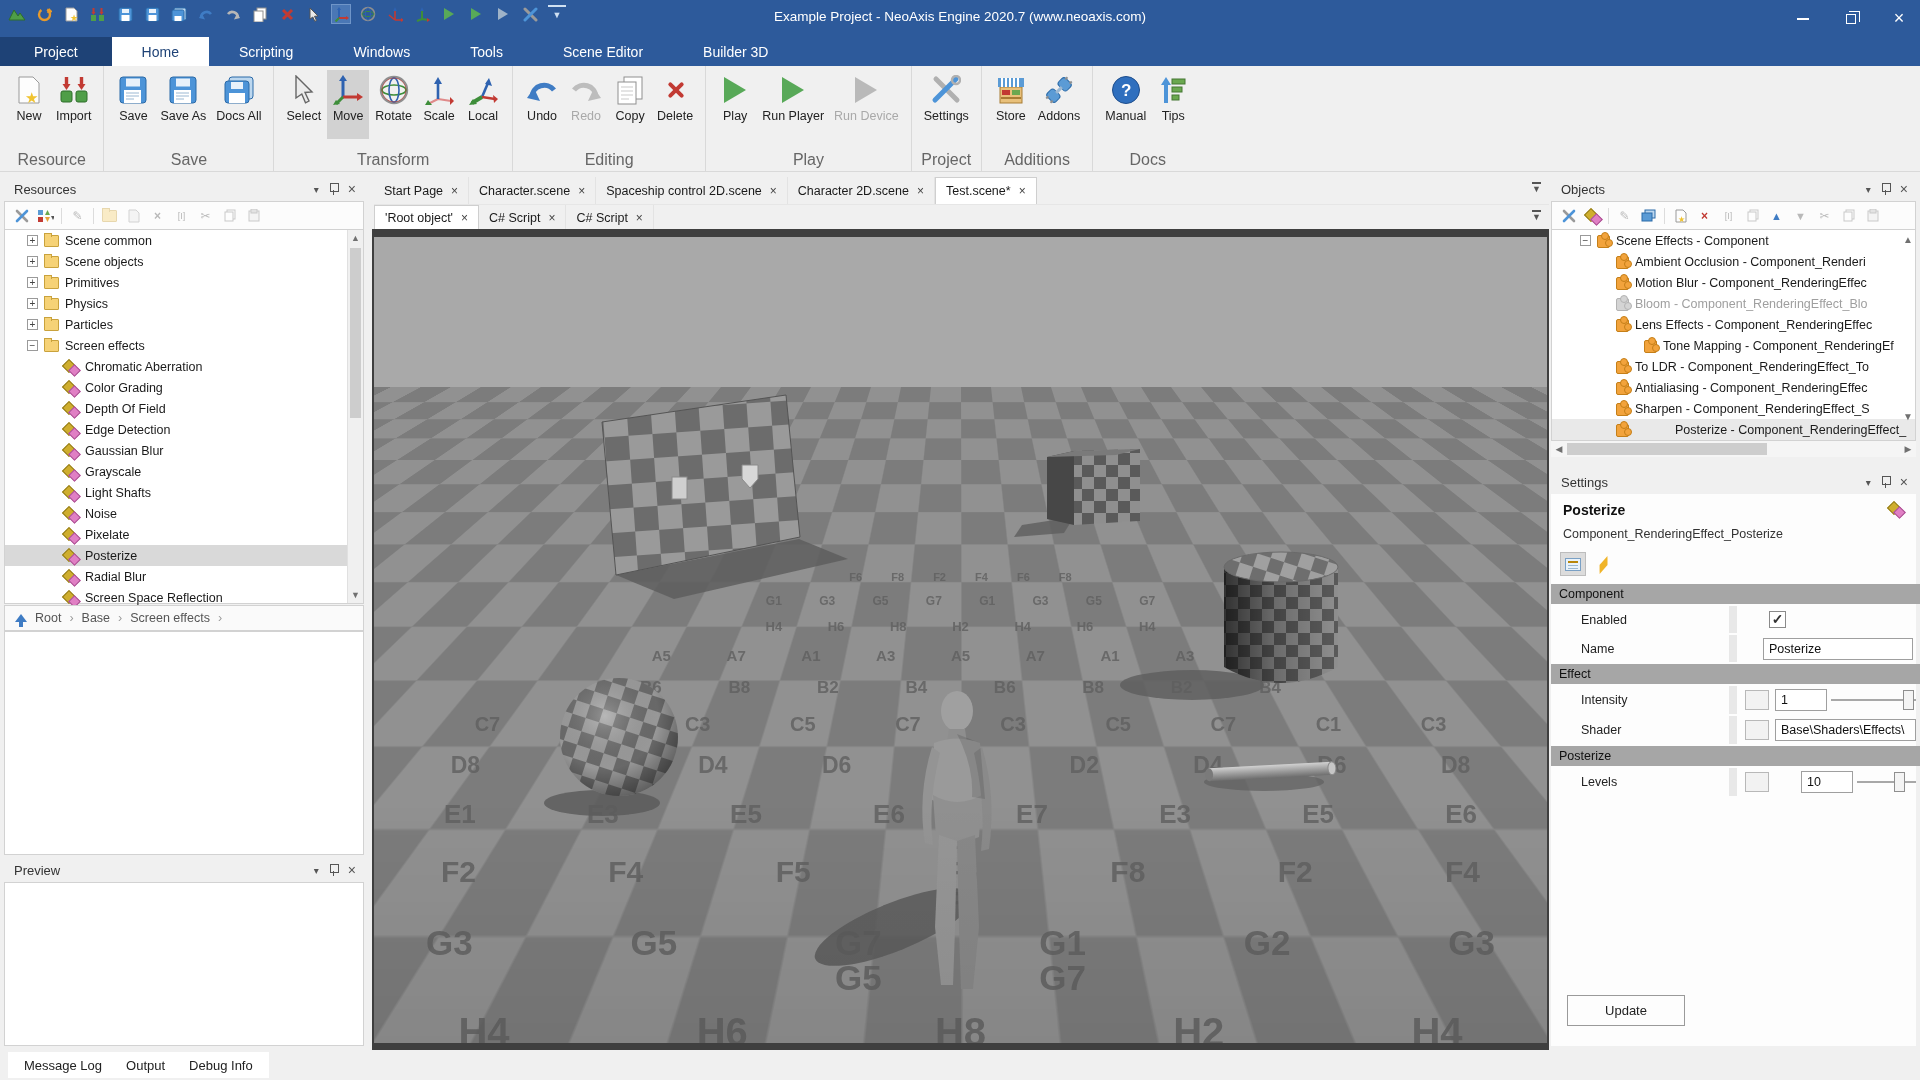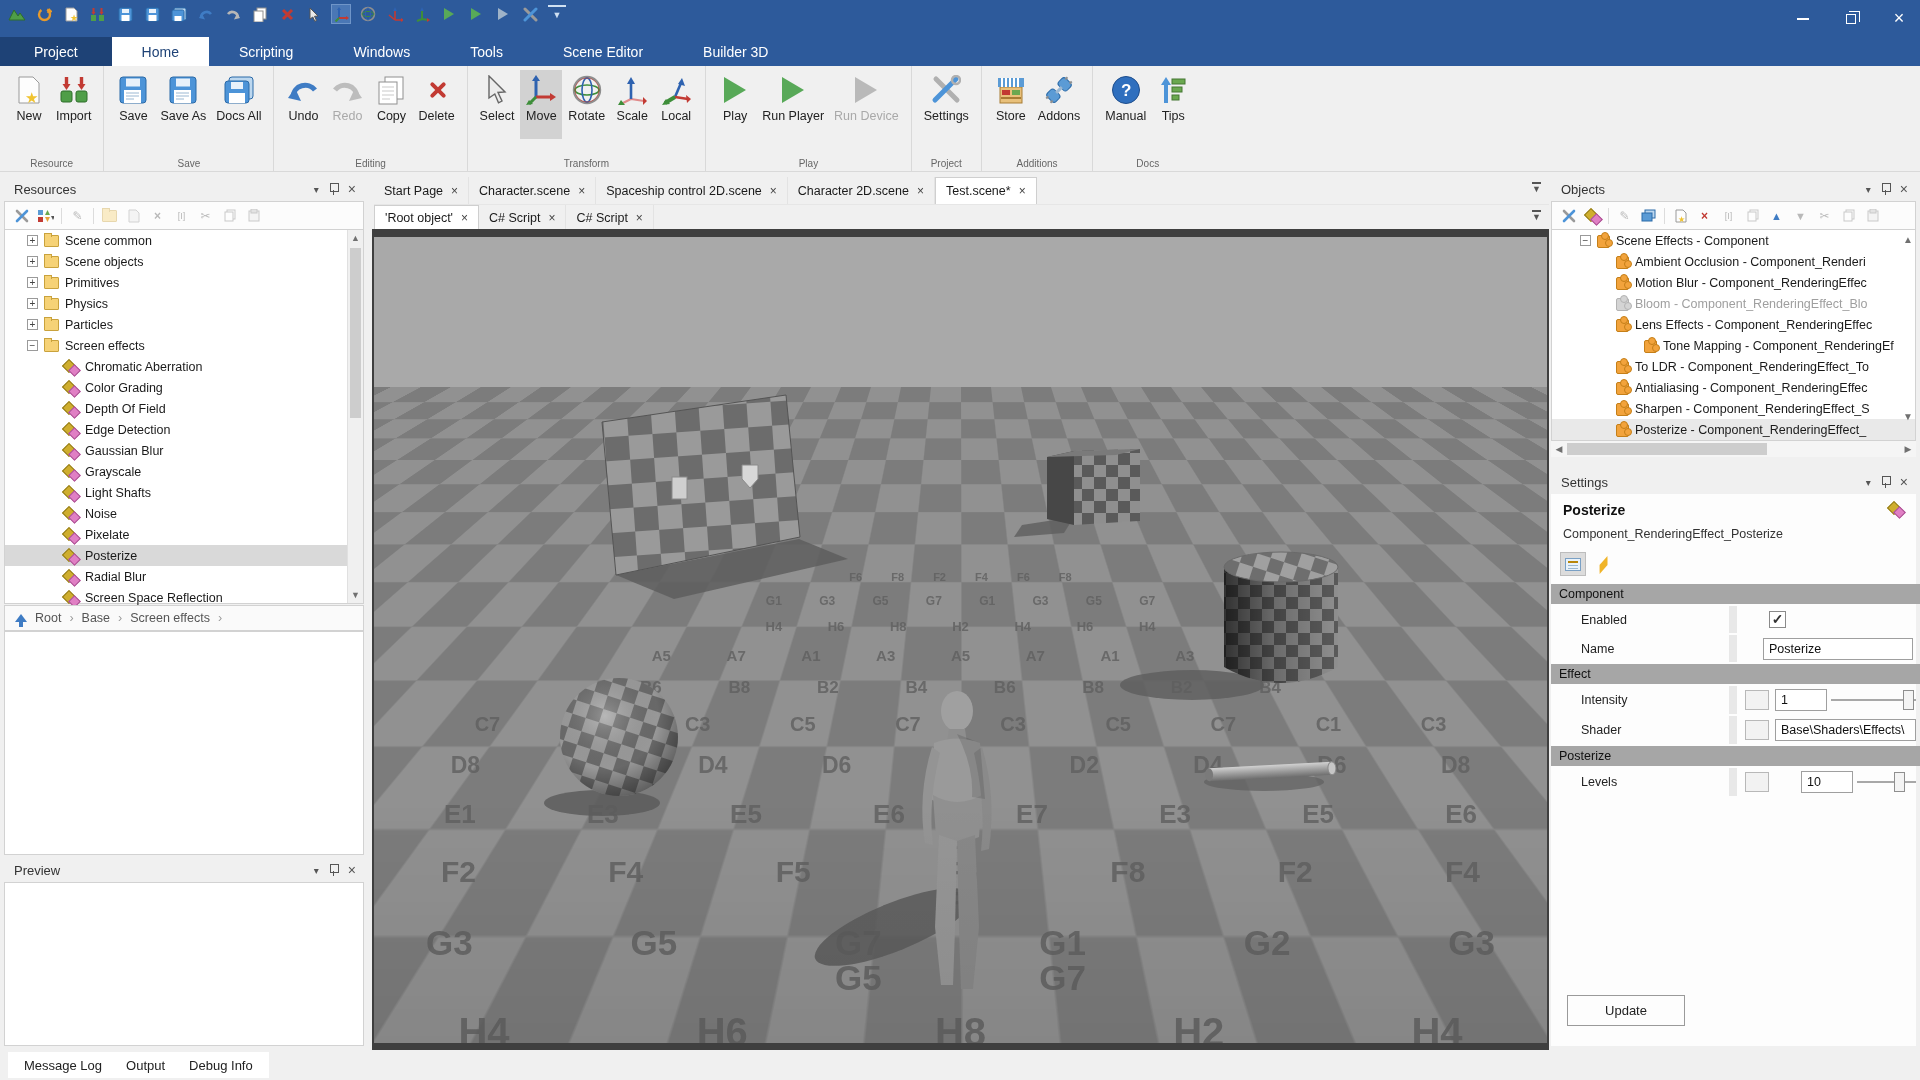--- a/index.html
+++ b/index.html
@@ -21,21 +21,21 @@
 
   
   #tabrow { position:absolute; left:0; top:37px; width:1920px; height:29px; background:#2d5a9b; display:flex; align-items:flex-end; }
   .mtab { height:29px; padding:0 30px; display:flex; align-items:center; color:#fff; font-size:14px; }
   .mtab.project { background:#1e4276; padding:0 34px; }
   .mtab.active { background:#ffffff; color:#1e4276; }
 
   
   #ribbon { position:absolute; left:0; top:66px; width:1920px; height:106px; background:#f0f0f0; border-bottom:1px solid #d9d9d9; display:flex; }
   .rgroup { position:relative; height:100%; border-right:1px solid #d9d9d9; padding:4px 8px 18px 8px; display:flex; gap:2px; align-items:flex-start; }
-  .rgroup-label { position:absolute; left:0; right:0; bottom:2px; text-align:center; font-size:10px; color:#666; }
+  .rgroup-label { position:absolute; left:0; right:0; bottom:2px; text-align:center; font-size:16px; color:#666; }
   .rbtn { min-width:42px; padding:3px 4px; display:flex; flex-direction:column; align-items:center; gap:3px; font-size:12.5px; color:#222; }
   .rbtn .rico { height:34px; display:flex; align-items:center; justify-content:center; }
   .rbtn .rlbl { text-align:center; line-height:13px; height:26px; }
   .rbtn.sel { background:#d2d2d2; }
   .rbtn.dis { color:#a9a9a9; }
 
   
   .play-tri { width:0; height:0; border-left:22px solid #58a958; border-top:13px solid transparent; border-bottom:13px solid transparent; }
   .play-tri.gray { border-left-color:#b9b9b9; }
   .xmark { position:relative; width:20px; height:20px; }
@@ -47,21 +47,21 @@
   .phead .ptitle { padding-left:10px; flex:1; }
   .phead .pbtns { display:flex; align-items:center; gap:10px; padding-right:8px; color:#555; font-size:10px; }
   .pwhite { position:absolute; background:#fff; border:1px solid #d2d2d2; }
   .ptoolbar { position:absolute; display:flex; align-items:center; gap:7px; padding-left:8px; background:#fcfcfc; border:1px solid #d2d2d2; border-bottom:1px solid #e4e4e4; }
   .tsep { width:1px; height:16px; background:#dcdcdc; }
   .ti { width:17px; height:17px; display:flex; align-items:center; justify-content:center; font-size:12px; color:#b9b9b9; }
 
   
   .trow { height:21px; display:flex; align-items:center; font-size:12.5px; color:#1a1a1a; white-space:nowrap; overflow:hidden; }
   .trow.sel { background:#d9d9d9; }
-  .trow.selL { background:#e9e9e9; }
+  .trow.selL { background:#e9e9e9;gap:40px; }
   .trow.dim { color:#9f9f9f; }
   .expander { width:11px; height:11px; border:1px solid #9a9a9a; background:#fff; font-size:10px; line-height:9px; text-align:center; color:#444; margin-right:6px; flex:0 0 auto; }
   .tlabel { margin-left:6px; }
 
   .ico-folder { position:relative; width:15px; height:12px; background:#f6d276; border:1px solid #c9a23c; border-radius:1px; flex:0 0 auto; }
   .ico-folder:before { content:""; position:absolute; left:-1px; top:-3px; width:6px; height:3px; background:#f6d276; border:1px solid #c9a23c; border-bottom:none; }
   .ico-fx { position:relative; width:16px; height:14px; flex:0 0 auto; }
   .ico-fx:before { content:""; position:absolute; left:1px; top:1px; width:8px; height:8px; background:#cfae2e; border:1px solid #8f7a1a; transform:rotate(45deg); }
   .ico-fx:after { content:""; position:absolute; left:7px; top:6px; width:7px; height:7px; background:#e07fc4; border:1px solid #a84f90; transform:rotate(45deg); }
   .ico-puzzle { position:relative; width:13px; height:13px; background:#f2a33c; border:1px solid #c57f18; border-radius:2px; margin-top:2px; flex:0 0 auto; }
@@ -262,20 +262,21 @@
         </svg>
       </span>
     <span class="qi">
         <svg width="15" height="15">
           <path d="M2 2 L13 13" stroke="#9a9a9a" stroke-width="3" stroke-linecap="round"></path>
           <path d="M13 2 L2 13" stroke="#4d94d8" stroke-width="3" stroke-linecap="round"></path>
         </svg>
       </span>
     <span class="qi" style="color:#cfe0f2;font-size:9px;border-top:2px solid #cfe0f2;line-height:7px;padding-top:1px;">▼</span>
   </div>
+  <div id="win-title">Example Project - NeoAxis Engine 2020.7 (www.neoaxis.com)</div>
   <div id="win-controls">
     <span class="wc">
         <span class="bar"></span>
       </span>
     <span class="wc">
         <span class="rest"></span>
       </span>
     <span class="wc" style="font-size:18px;">×</span>
   </div>
 </div>
@@ -351,58 +352,20 @@
           </svg>
         </span>
       <span class="rlbl">Docs All</span>
     </div>
     <span class="rgroup-label">Save</span>
   </div>
 
   <div class="rgroup">
     <div class="rbtn">
       <span class="rico">
-          <svg width="32" height="28">
-            <path d="M6 22 C6 8 22 6 28 14" fill="none" stroke="#3f7cc4" stroke-width="5"></path>
-            <polygon points="1,22 14,25 8,12" fill="#3f7cc4"></polygon>
-          </svg>
-        </span>
-      <span class="rlbl">Undo</span>
-    </div>
-    <div class="rbtn dis">
-      <span class="rico">
-          <svg width="32" height="28">
-            <path d="M26 22 C26 8 10 6 4 14" fill="none" stroke="#bdbdbd" stroke-width="5"></path>
-            <polygon points="31,22 18,25 24,12" fill="#bdbdbd"></polygon>
-          </svg>
-        </span>
-      <span class="rlbl">Redo</span>
-    </div>
-    <div class="rbtn">
-      <span class="rico">
-          <svg width="28" height="30">
-            <rect x="8" y="2" width="18" height="22" fill="#fff" stroke="#8f8f8f"></rect>
-            <rect x="2" y="7" width="18" height="22" fill="#fff" stroke="#8f8f8f"></rect>
-            <path d="M5 12 h12 M5 16 h12 M5 20 h12 M5 24 h8" stroke="#c9c9c9"></path>
-          </svg>
-        </span>
-      <span class="rlbl">Copy</span>
-    </div>
-    <div class="rbtn">
-      <span class="rico">
-          <span class="xmark"></span>
-        </span>
-      <span class="rlbl">Delete</span>
-    </div>
-    <span class="rgroup-label">Editing</span>
-  </div>
-
-  <div class="rgroup">
-    <div class="rbtn">
-      <span class="rico">
           <svg width="22" height="30">
             <polygon points="3,1 19,17 12,17.5 16,26 12.5,27.8 8.8,19 3,23" fill="#ececec" stroke="#666" stroke-width="1.4"></polygon>
           </svg>
         </span>
       <span class="rlbl">Select</span>
     </div>
     <div class="rbtn sel">
       <span class="rico">
           <svg width="30" height="30">
             <path d="M10 5 V22" stroke="#2e62b0" stroke-width="3"></path>
@@ -445,20 +408,58 @@
             <polygon points="17,9 24,11 21,3" fill="#2e62b0"></polygon>
             <path d="M14 22 L27 24" stroke="#c23a33" stroke-width="2.6"></path>
             <polygon points="25,20 26,28 30,24" fill="#c23a33"></polygon>
             <path d="M14 22 L4 28" stroke="#3e8e3a" stroke-width="4"></path>
             <polygon points="1,30 9,29 5,24" fill="#3e8e3a"></polygon>
           </svg>
         </span>
       <span class="rlbl">Local</span>
     </div>
     <span class="rgroup-label">Transform</span>
+  </div>
+
+  <div class="rgroup">
+    <div class="rbtn">
+      <span class="rico">
+          <svg width="32" height="28">
+            <path d="M6 22 C6 8 22 6 28 14" fill="none" stroke="#3f7cc4" stroke-width="5"></path>
+            <polygon points="1,22 14,25 8,12" fill="#3f7cc4"></polygon>
+          </svg>
+        </span>
+      <span class="rlbl">Undo</span>
+    </div>
+    <div class="rbtn dis">
+      <span class="rico">
+          <svg width="32" height="28">
+            <path d="M26 22 C26 8 10 6 4 14" fill="none" stroke="#bdbdbd" stroke-width="5"></path>
+            <polygon points="31,22 18,25 24,12" fill="#bdbdbd"></polygon>
+          </svg>
+        </span>
+      <span class="rlbl">Redo</span>
+    </div>
+    <div class="rbtn">
+      <span class="rico">
+          <svg width="28" height="30">
+            <rect x="8" y="2" width="18" height="22" fill="#fff" stroke="#8f8f8f"></rect>
+            <rect x="2" y="7" width="18" height="22" fill="#fff" stroke="#8f8f8f"></rect>
+            <path d="M5 12 h12 M5 16 h12 M5 20 h12 M5 24 h8" stroke="#c9c9c9"></path>
+          </svg>
+        </span>
+      <span class="rlbl">Copy</span>
+    </div>
+    <div class="rbtn">
+      <span class="rico">
+          <span class="xmark"></span>
+        </span>
+      <span class="rlbl">Delete</span>
+    </div>
+    <span class="rgroup-label">Editing</span>
   </div>
 
   <div class="rgroup">
     <div class="rbtn">
       <span class="rico">
           <span class="play-tri"></span>
         </span>
       <span class="rlbl">Play</span>
     </div>
     <div class="rbtn">

